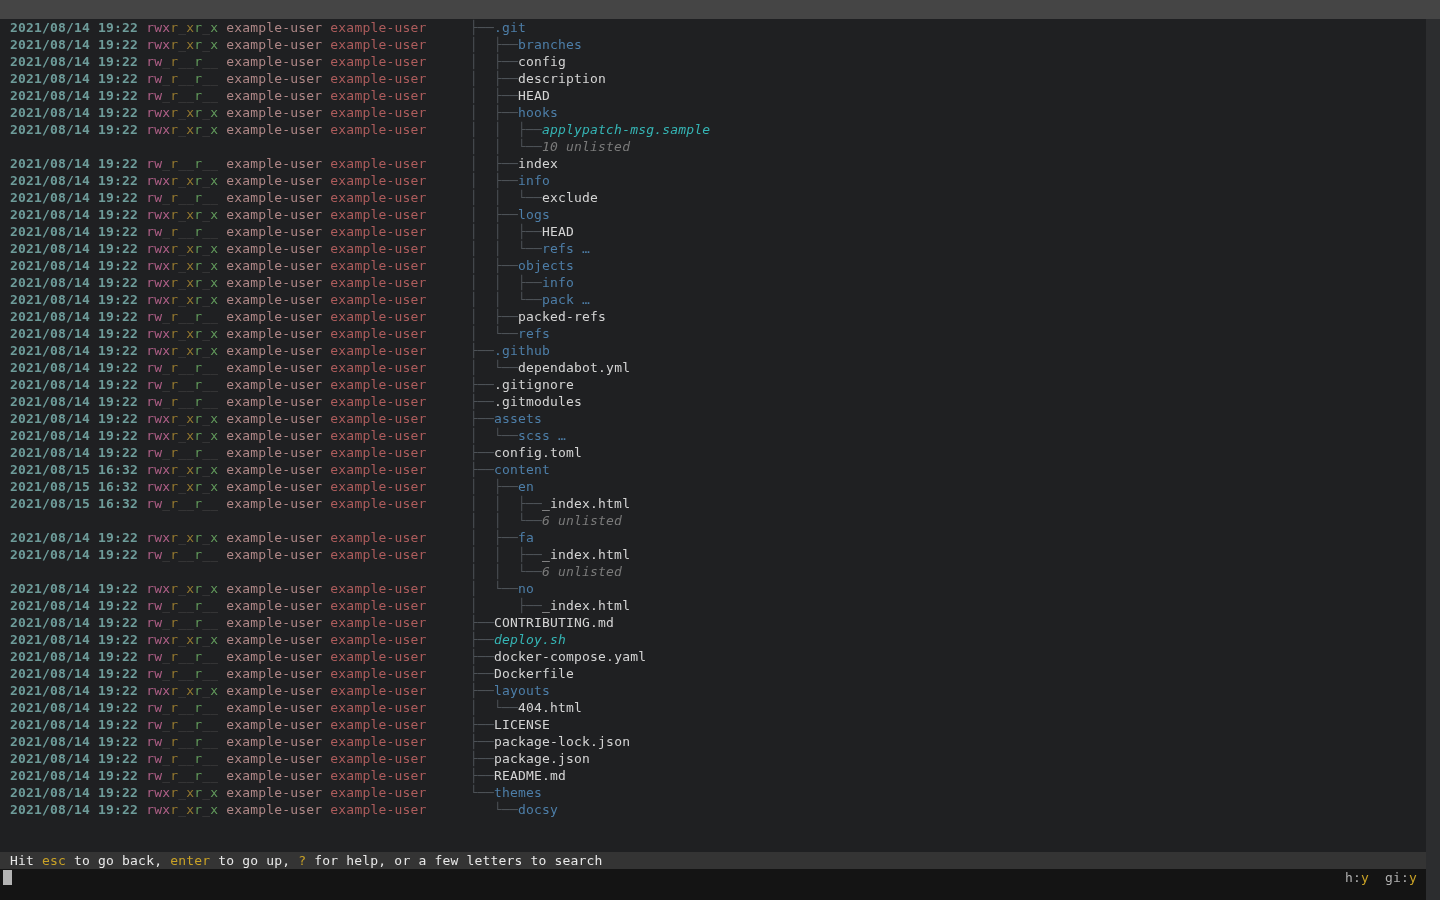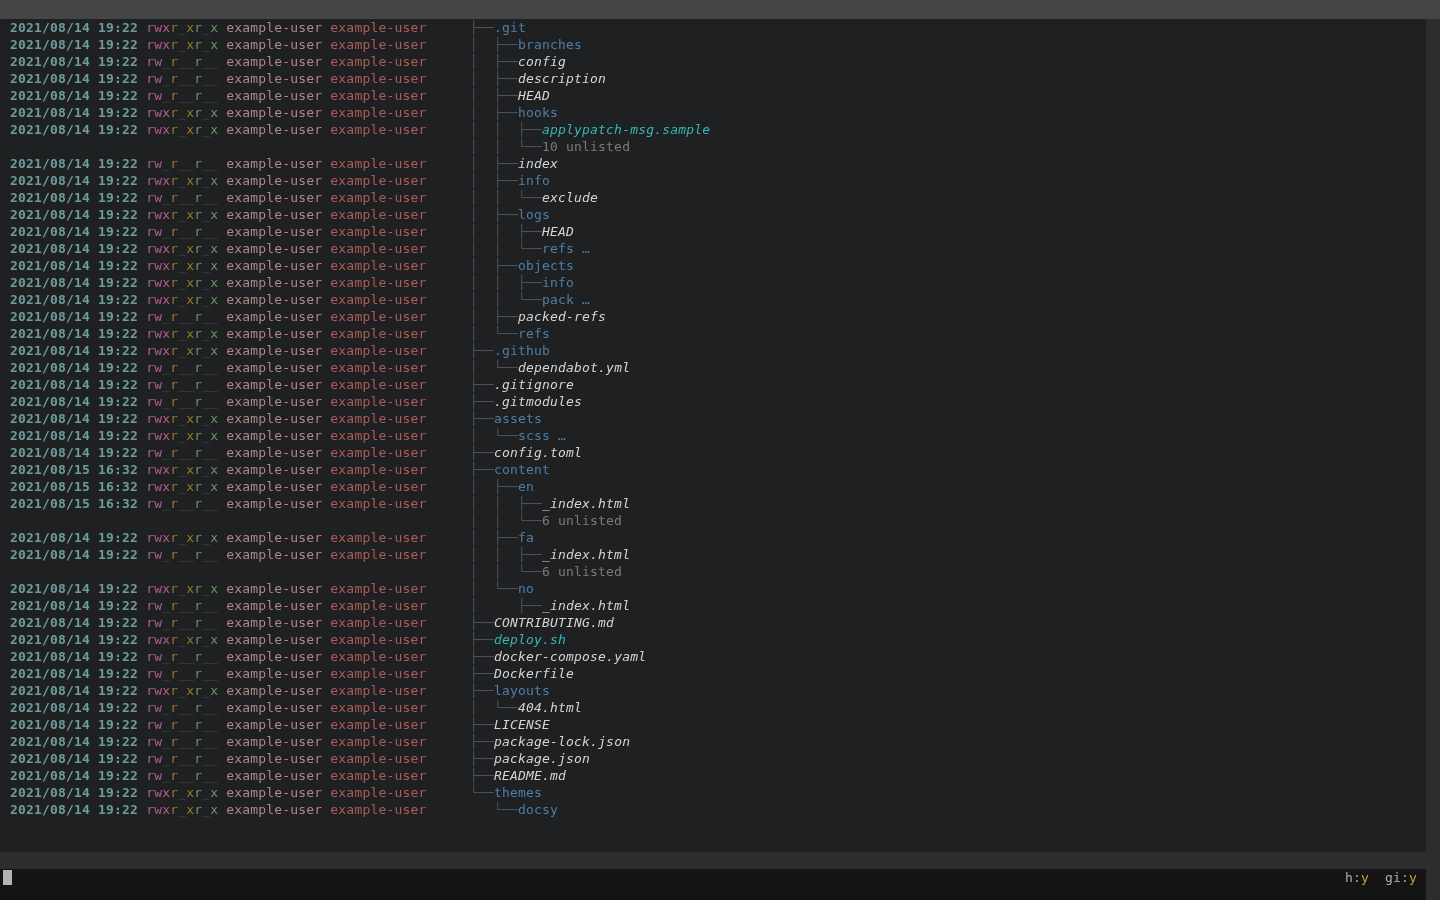--- a/index.html
+++ b/index.html
@@ -28,23 +28,23 @@
   .tree{position:absolute;left:450px;top:0;margin-left:20px;}
   .c-date{color:var(--date);font-weight:bold;}
   .c-owner{color:var(--owner);}
   .c-group{color:var(--group);}
   .p-ow{color:var(--perm_owner);}
   .p-gr{color:var(--perm_group);}
   .p-ot{color:var(--perm_other);}
   .p-n{color:var(--perm_none);}
   .branch{color:var(--branch);}
   .n-dir{color:var(--dir);}
-  .n-file{color:var(--file);font-style:italic;}
+  .n-file{color:var(--file);}
   .n-exe{color:var(--exe);font-style:italic;}
-  .n-unlisted{color:var(--unlisted);}
+  .n-unlisted{color:var(--unlisted);font-style:italic;}
   .statusbar{
     position:absolute;top:852px;left:0;width:1426px;height:17px;
     background:var(--bg_statusbar);color:var(--fg_status);
     padding-left:10px;box-sizing:border-box;white-space:pre;
   }
   .sb-key{color:var(--key);}
   .inputbar{
     position:absolute;top:869px;left:0;width:1426px;height:34px;
     background:var(--bg_input);
   }
@@ -103,17 +103,18 @@
       <div class="row"><span class="meta"><span class="c-date">2021/08/14 19:22 </span><span class="c-perms"><span class="p-ow">r</span><span class="p-ow">w</span><span class="p-ow">x</span><span class="p-gr">r</span><span class="p-n">_</span><span class="p-gr">x</span><span class="p-ot">r</span><span class="p-n">_</span><span class="p-ot">x</span></span><span class="c-owner"> example-user </span><span class="c-group">example-user</span></span><span class="tree"><span class="branch">├──</span><span class="n-dir">layouts</span></span></div>
       <div class="row"><span class="meta"><span class="c-date">2021/08/14 19:22 </span><span class="c-perms"><span class="p-ow">r</span><span class="p-ow">w</span><span class="p-n">_</span><span class="p-gr">r</span><span class="p-n">_</span><span class="p-n">_</span><span class="p-ot">r</span><span class="p-n">_</span><span class="p-n">_</span></span><span class="c-owner"> example-user </span><span class="c-group">example-user</span></span><span class="tree"><span class="branch">│  └──</span><span class="n-file">404.html</span></span></div>
       <div class="row"><span class="meta"><span class="c-date">2021/08/14 19:22 </span><span class="c-perms"><span class="p-ow">r</span><span class="p-ow">w</span><span class="p-n">_</span><span class="p-gr">r</span><span class="p-n">_</span><span class="p-n">_</span><span class="p-ot">r</span><span class="p-n">_</span><span class="p-n">_</span></span><span class="c-owner"> example-user </span><span class="c-group">example-user</span></span><span class="tree"><span class="branch">├──</span><span class="n-file">LICENSE</span></span></div>
       <div class="row"><span class="meta"><span class="c-date">2021/08/14 19:22 </span><span class="c-perms"><span class="p-ow">r</span><span class="p-ow">w</span><span class="p-n">_</span><span class="p-gr">r</span><span class="p-n">_</span><span class="p-n">_</span><span class="p-ot">r</span><span class="p-n">_</span><span class="p-n">_</span></span><span class="c-owner"> example-user </span><span class="c-group">example-user</span></span><span class="tree"><span class="branch">├──</span><span class="n-file">package-lock.json</span></span></div>
       <div class="row"><span class="meta"><span class="c-date">2021/08/14 19:22 </span><span class="c-perms"><span class="p-ow">r</span><span class="p-ow">w</span><span class="p-n">_</span><span class="p-gr">r</span><span class="p-n">_</span><span class="p-n">_</span><span class="p-ot">r</span><span class="p-n">_</span><span class="p-n">_</span></span><span class="c-owner"> example-user </span><span class="c-group">example-user</span></span><span class="tree"><span class="branch">├──</span><span class="n-file">package.json</span></span></div>
       <div class="row"><span class="meta"><span class="c-date">2021/08/14 19:22 </span><span class="c-perms"><span class="p-ow">r</span><span class="p-ow">w</span><span class="p-n">_</span><span class="p-gr">r</span><span class="p-n">_</span><span class="p-n">_</span><span class="p-ot">r</span><span class="p-n">_</span><span class="p-n">_</span></span><span class="c-owner"> example-user </span><span class="c-group">example-user</span></span><span class="tree"><span class="branch">├──</span><span class="n-file">README.md</span></span></div>
       <div class="row"><span class="meta"><span class="c-date">2021/08/14 19:22 </span><span class="c-perms"><span class="p-ow">r</span><span class="p-ow">w</span><span class="p-ow">x</span><span class="p-gr">r</span><span class="p-n">_</span><span class="p-gr">x</span><span class="p-ot">r</span><span class="p-n">_</span><span class="p-ot">x</span></span><span class="c-owner"> example-user </span><span class="c-group">example-user</span></span><span class="tree"><span class="branch">└──</span><span class="n-dir">themes</span></span></div>
       <div class="row"><span class="meta"><span class="c-date">2021/08/14 19:22 </span><span class="c-perms"><span class="p-ow">r</span><span class="p-ow">w</span><span class="p-ow">x</span><span class="p-gr">r</span><span class="p-n">_</span><span class="p-gr">x</span><span class="p-ot">r</span><span class="p-n">_</span><span class="p-ot">x</span></span><span class="c-owner"> example-user </span><span class="c-group">example-user</span></span><span class="tree"><span class="branch">   └──</span><span class="n-dir">docsy</span></span></div>
     </div>
   <div class="right-strip"></div>
+  <div class="statusbar"><span class="sb-txt">Hit </span><span class="sb-key">esc</span><span class="sb-txt"> to go back, </span><span class="sb-key">enter</span><span class="sb-txt"> to go up, </span><span class="sb-key">?</span><span class="sb-txt"> for help, or a few letters to search</span></div>
   <div class="inputbar">
     <span class="cursor"></span>
     <span class="flags"><span class="fl-label">h:</span><span class="fl-val">y</span><span>  </span><span class="fl-label">gi:</span><span class="fl-val">y</span></span>
   </div>
 </div>
 
 </body></html>

